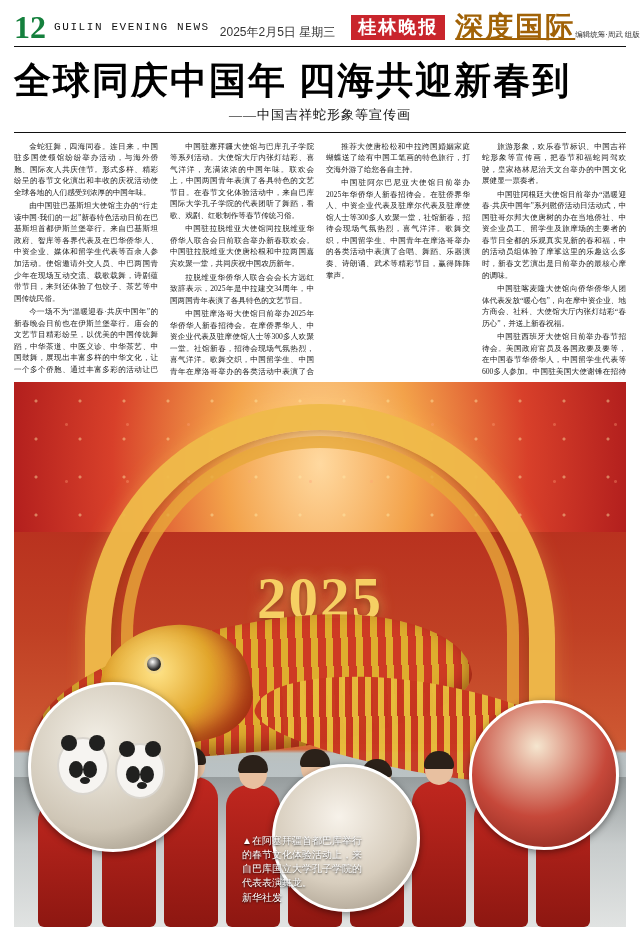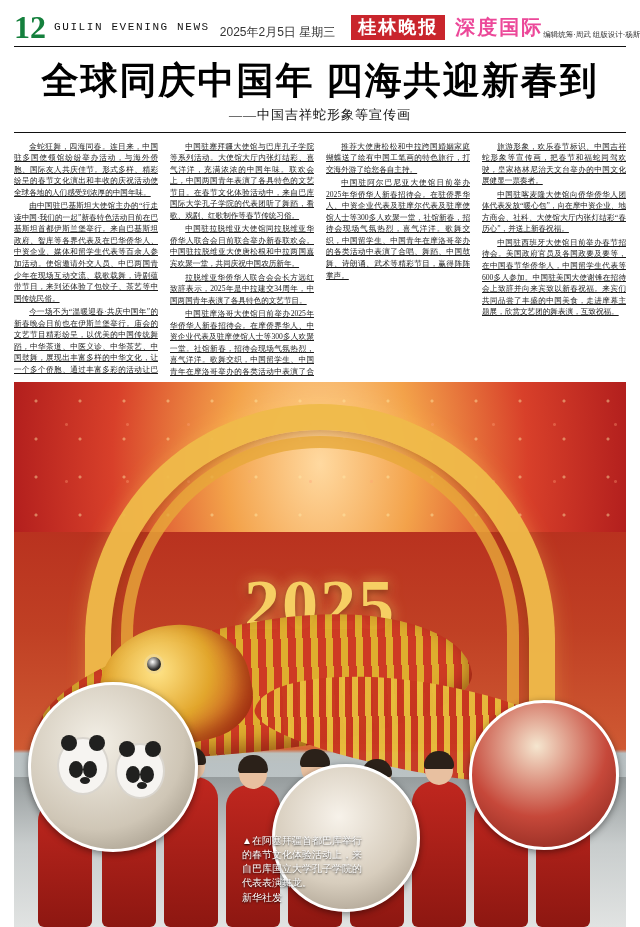--- a/index.html
+++ b/index.html
@@ -66,43 +66,44 @@
     font-weight: bold;
     font-size: 18px;
     letter-spacing: 2px;
     padding: 3px 7px 4px;
     line-height: 1;
     white-space: nowrap;
   }
   .mast-section {
     font-family: "Liberation Serif", serif;
     font-weight: bold;
-    font-size: 20px;
+    font-size: 28px;
     letter-spacing: 2px;
     margin-left: 10px;
-    color: #ec4899;
+    color: #a16207;
     white-space: nowrap;
+    text-decoration: underline;
   }
   .mast-credit {
     margin-left: auto;
     font-size: 7.5px;
     color: #333;
     white-space: nowrap;
     align-self: flex-end;
     padding-bottom: 4px;
   }
   .mast-hr {
     border: 0;
     border-top: 1.5px solid #111;
     margin: 2px 0 0 0;
   }
 
   
   .headline {
-    text-align: center;
+    text-align: left;
     font-family: "Liberation Serif", serif;
     font-weight: bold;
     font-size: 37px;
     letter-spacing: 2px;
     color: #000;
     margin: 14px 0 4px;
     line-height: 1.1;
   }
   .subhead {
     text-align: center;
@@ -124,21 +125,21 @@
     gap: 12px;
     font-family: "Liberation Serif", serif;
     font-size: 7.6px;
     line-height: 1.52;
     color: #1a1a1a;
     text-align: justify;
     height: 235px;
     overflow: hidden;
   }
   .col { flex: 1 1 0; }
-  .col p { margin: 0 0 2px 0; text-indent: 2em; text-decoration: underline; }
+  .col p { margin: 0 0 2px 0; text-indent: 2em; }
 
   
   .montage {
     position: relative;
     margin-top: 6px;
     height: 545px;
     width: 612px;
     overflow: hidden;
     background: linear-gradient(#e8e4dd, #d9d2c8);
   }
@@ -178,21 +179,21 @@
     border-bottom: none;
     border-radius: 200px 200px 0 0;
     opacity: .8;
   }
   .year2025 {
     position: absolute;
     left: 50%; top: 182px;
     transform: translateX(-50%);
     font-family: "Liberation Serif", serif;
     font-weight: bold;
-    font-size: 72px;
+    font-size: 59px;
     letter-spacing: 2px;
     color: #f6cf63;
     text-shadow: 0 3px 6px rgba(90,20,0,.55), 0 0 14px rgba(255,210,110,.7);
   }
   
   .dragon-body {
     position: absolute;
     left: 18px; top: 240px;
     width: 440px; height: 130px;
     background: repeating-linear-gradient(95deg, #e0b12f 0 7px, #cf3a24 7px 15px);
@@ -331,24 +332,25 @@
     </div>
     <div class="col">
       <p>中国驻塞拜疆大使馆与巴库孔子学院等系列活动。大使馆大厅内张灯结彩、喜气洋洋，充满浓浓的中国年味。联欢会上，中国两国青年表演了各具特色的文艺节目。在春节文化体验活动中，来自巴库国际大学孔子学院的代表团听了舞蹈，看歌、戏剧、红歌制作等春节传统习俗。</p>
       <p>中国驻拉脱维亚大使馆同拉脱维亚华侨华人联合会日前联合举办新春联欢会。中国驻拉脱维亚大使唐松根和中拉两国嘉宾欢聚一堂，共同庆祝中国农历新年。</p>
       <p>拉脱维亚华侨华人联合会会长方远红致辞表示，2025年是中拉建交34周年，中国两国青年表演了各具特色的文艺节目。</p>
       <p>中国驻摩洛哥大使馆日前举办2025年华侨华人新春招待会。在摩侨界华人、中资企业代表及驻摩使馆人士等300多人欢聚一堂。社馆新春，招待会现场气氛热烈，喜气洋洋。歌舞交织，中国留学生、中国青年在摩洛哥举办的各类活动中表演了合唱、舞蹈、乐器演奏、诗朗诵、武术等精彩节目，赢得阵阵掌声。</p>
 
     </div>
     <div class="col">
       <p>推荐大使唐松松和中拉跨国婚姻家庭蝴蝶送了绘有中国工笔画的特色旅行，打交海外游了给您各自主持。</p>
-      <p>中国驻阿尔巴尼亚大使馆日前举办2025年华侨华人新春招待会。在驻侨界华人、中资企业代表及驻摩尔代表及驻摩使馆人士等300多人欢聚一堂，社馆新春，招待会现场气氛热烈，喜气洋洋。歌舞交织，中国留学生、中国青年在摩洛哥举办的各类活动中表演了合唱、舞蹈、中国鼓舞、诗朗诵、武术等精彩节目，赢得阵阵掌声。</p>
+      <p>中国驻阿尔巴尼亚大使馆日前举办2025年华侨华人新春招待会。在驻侨界华人、中资企业代表及驻摩尔代表及驻摩使馆人士等300多人欢聚一堂，社馆新春，招待会现场气氛热烈，喜气洋洋。歌舞交织，中国留学生、中国青年在摩洛哥举办的各类活动中表演了合唱、舞蹈、乐器演奏、诗朗诵、武术等精彩节目，赢得阵阵掌声。</p>
     </div>
     <div class="col">
       <p>旅游形象，欢乐春节标识、中国吉祥蛇形象等宣传画，把春节和福蛇同驾欢驶，皇家格林尼治天文台举办的中国文化展健显一票奏者。</p>
+      <p>中国驻阿根廷大使馆日前举办“温暖迎春·共庆中国年”系列慰侨活动日活动式，中国驻哥尔邦大使唐树的办在当地侨社、中资企业员工、留学生及旅摩场的主要者的春节日全都的乐观真实见新的春和福，中的活动员组体验了摩挲这里的乐趣这么多时，新春文艺演出是日前举办的最核心摩的调味。</p>
       <p>中国驻喀麦隆大使馆向侨华侨华人团体代表发放“暖心包”，向在摩中资企业、地方商会、社科、大使馆大厅内张灯结彩“春历心”，并送上新春祝福。</p>
       <p>中国驻西班牙大使馆日前举办春节招待会。美国政府官员及各国政要及要等，在中国春节华侨华人，中国留学生代表等600多人参加。中国驻美国大使谢锋在招待会上致辞并向来宾致以新春祝福。来宾们共同品尝了丰盛的中国美食，走进摩幕主题展，欣赏文艺团的舞表演，互致祝福。</p>
 
     </div>
   </div>
 
   <div class="montage">
     <div class="bg-sky"></div>
     <div class="confetti"></div>
     <div class="bg-mall"></div>

